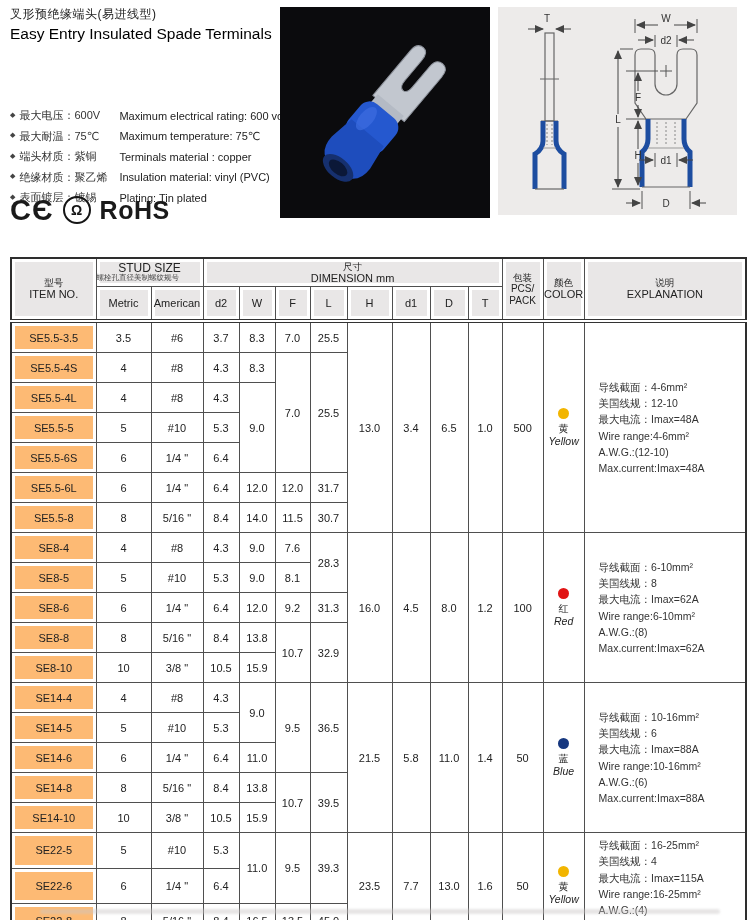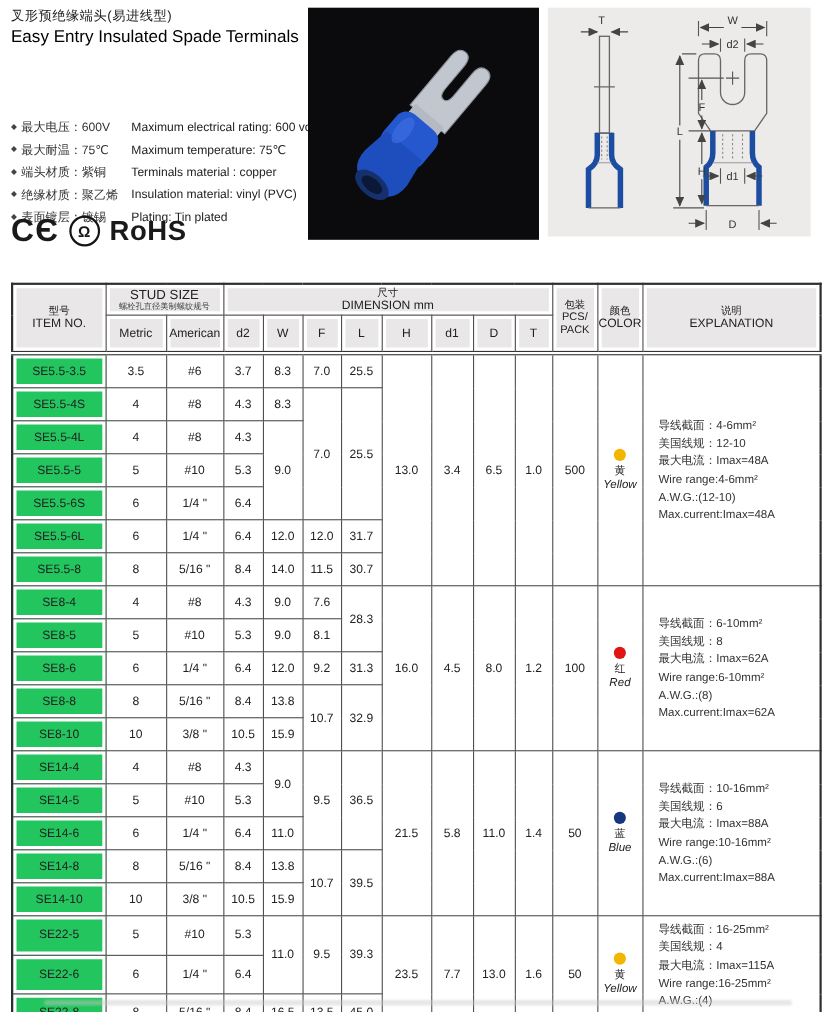--- a/index.html
+++ b/index.html
@@ -36,24 +36,24 @@
   table{border-collapse:collapse;table-layout:fixed;width:735px;border:2px solid #2e2e2e;
         font-size:11px;color:#222;}
   th,td{border:1px solid #4f4f4f;text-align:center;vertical-align:middle;padding:0;overflow:hidden;}
   th{background:#e9e7e7;box-shadow:inset 0 0 0 3px #fff;font-weight:normal;color:#222;}
   thead tr.hr1 th{height:27px;}
   thead tr.hr2 th{height:32px;border-bottom:4px double #333;}
   thead th.span2{border-bottom:4px double #333;}
   .h-zh{font-size:9.5px;line-height:11px;}
   .h-en{font-size:11px;line-height:13px;}
   .stud-en{font-size:12px;line-height:11px;font-weight:normal;}
-  .stud-zh{display:flex;justify-content:center;font-size:7.5px;color:#444;line-height:9px;}
+  .stud-zh{display:flex;justify-content:flex-start;font-size:7.5px;color:#444;line-height:9px;font-family:Liberation Mono, monospace;}
   .pcs{font-size:10px;line-height:11.5px;}
   tbody td{height:29px;background:#fff;}
-  td.item-cell{background:#22c55e;box-shadow:inset 0 0 0 3px #fff;}
+  td.item-cell{background:#fdba74;box-shadow:inset 0 0 0 3px #fff;}
   td.expl{text-align:left;padding:4px 4px 4px 14px;font-size:10.5px;line-height:1.55;color:#333;}
   .dot{display:block;width:11px;height:11px;border-radius:50%;margin:0 auto 4px auto;}
   .czh{font-size:10px;line-height:12px;}
   .cen{font-size:10.5px;line-height:13px;font-style:italic;}
 
   .bottom-smear{position:absolute;left:40px;top:909px;width:680px;height:5px;
                 background:#cbc7c7;opacity:.45;filter:blur(1px);border-radius:3px;}
 </style>
 </head>
 <body>

